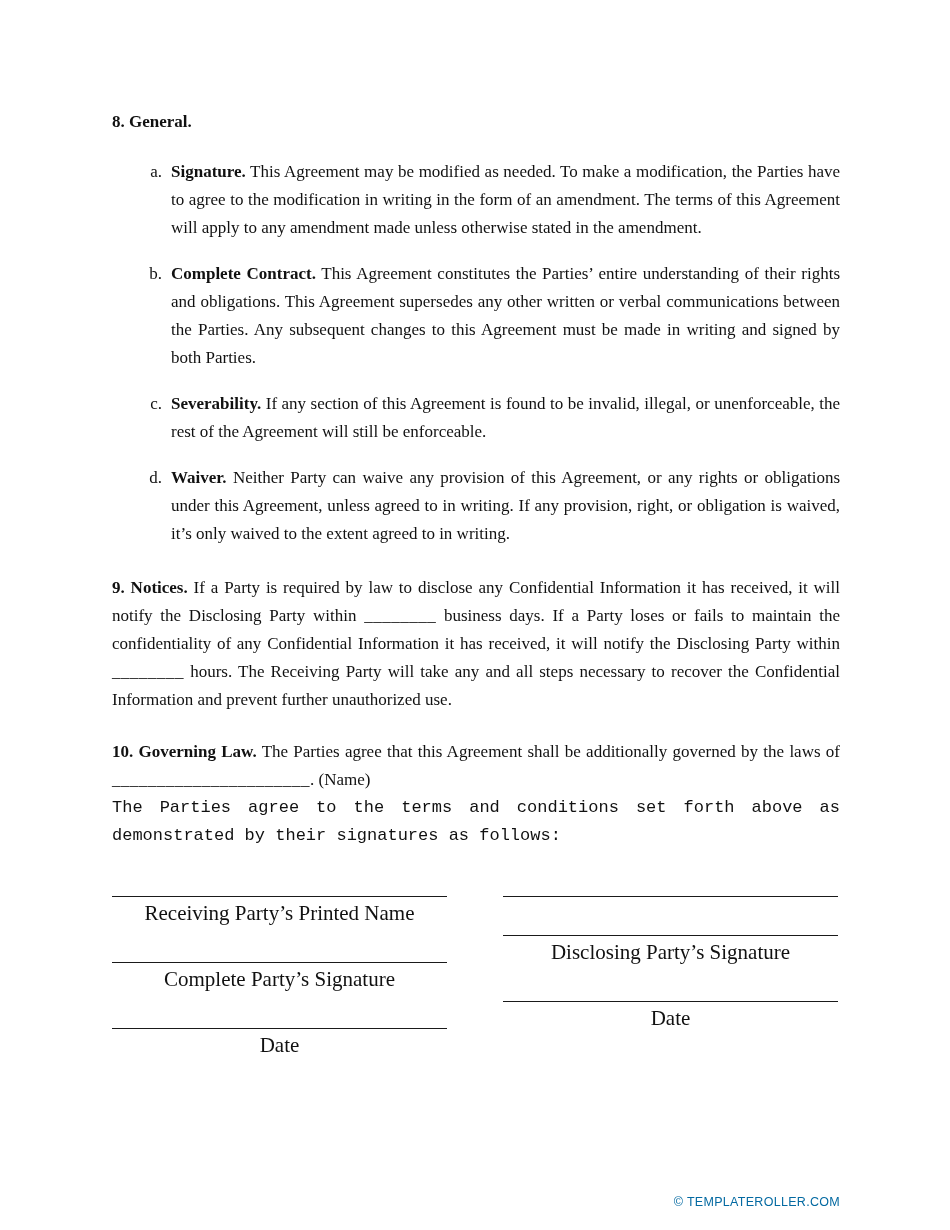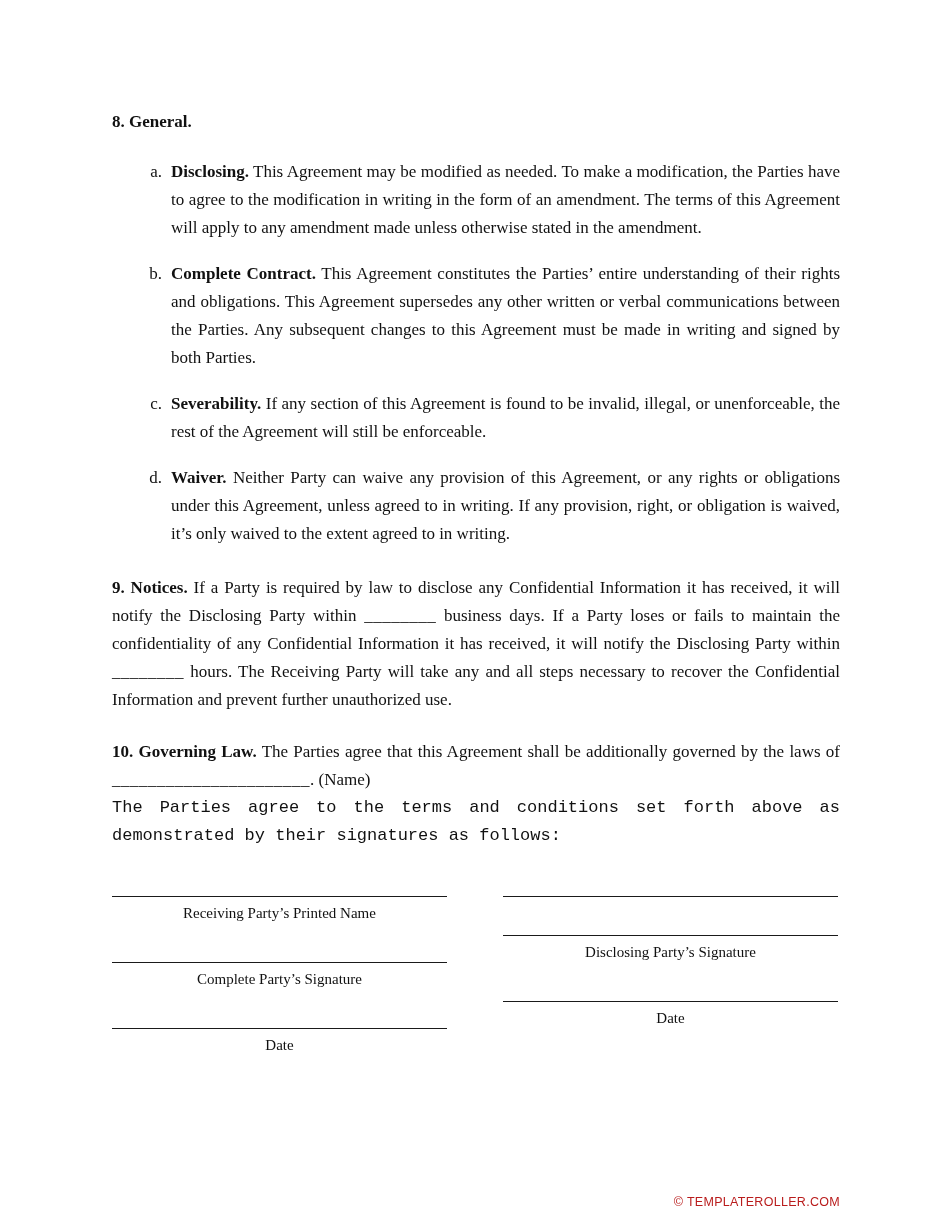--- a/index.html
+++ b/index.html
@@ -62,48 +62,48 @@
   }
   .sig-block {
     margin-bottom: 38px;
   }
   .sig-line {
     height: 0;
     border-bottom: 1.4px solid #1a1a1a;
   }
   .sig-label {
     text-align: center;
-    font-size: 15px;
+    font-size: 21px;
     line-height: 22px;
     margin-top: 5px;
     color: #111111;
   }
   .footer {
     position: absolute;
     right: 110px;
     bottom: 14px;
     font-family: "Liberation Sans", "DejaVu Sans", sans-serif;
     font-size: 12.5px;
     letter-spacing: 0.3px;
   }
   .footer a {
-    color: #b91c1c;
+    color: #0369a1;
     text-decoration: none;
   }
 </style>
 </head>
 <body>
 
 <div class="page">
 
   <p class="section-heading">8. General.</p>
 
   <div class="clause">
     <span class="clause-marker">a.</span>
-    <p class="clause-text"><strong>Disclosing.</strong> <span>This Agreement may be modified as needed. To make a modification, the Parties have to agree to the modification in writing in the form of an amendment. The terms of this Agreement will apply to any amendment made unless otherwise stated in the amendment.</span></p>
+    <p class="clause-text"><strong>Signature.</strong> <span>This Agreement may be modified as needed. To make a modification, the Parties have to agree to the modification in writing in the form of an amendment. The terms of this Agreement will apply to any amendment made unless otherwise stated in the amendment.</span></p>
   </div>
 
   <div class="clause">
     <span class="clause-marker">b.</span>
     <p class="clause-text"><strong>Complete Contract.</strong> <span>This Agreement constitutes the Parties’ entire understanding of their rights and obligations. This Agreement supersedes any other written or verbal communications between the Parties. Any subsequent changes to this Agreement must be made in writing and signed by both Parties.</span></p>
   </div>
 
   <div class="clause">
     <span class="clause-marker">c.</span>
     <p class="clause-text"><strong>Severability.</strong> <span>If any section of this Agreement is found to be invalid, illegal, or unenforceable, the rest of the Agreement will still be enforceable.</span></p>

